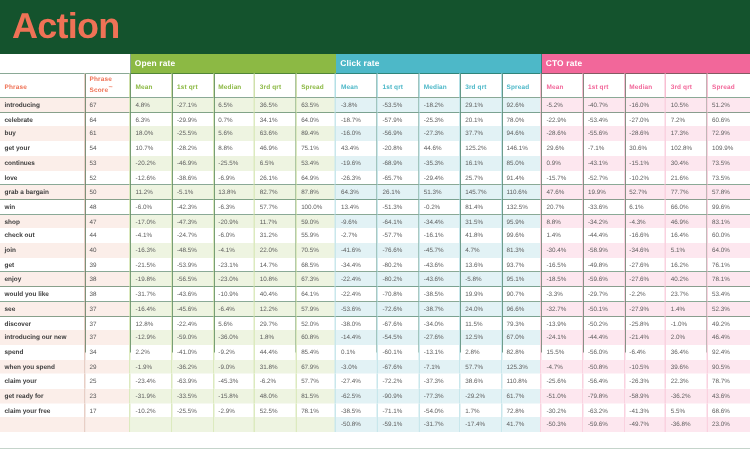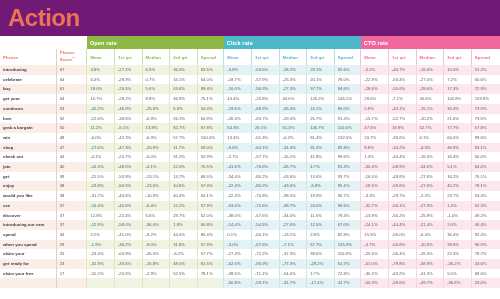--- a/index.html
+++ b/index.html
@@ -11,21 +11,21 @@
     width: 500px;
     height: 299px;
     overflow: hidden;
     font-family: "Liberation Sans", sans-serif;
     -webkit-font-smoothing: antialiased;
   }
   #page {
     position: relative;
     width: 500px;
     height: 235px;
-    background: #701a75;
+    background: #14532d;
   }
 
   
   #title {
     position: absolute;
     left: 8px;
     top: 5px;
     font-size: 24px;
     font-weight: bold;
     color: #ef7256;

